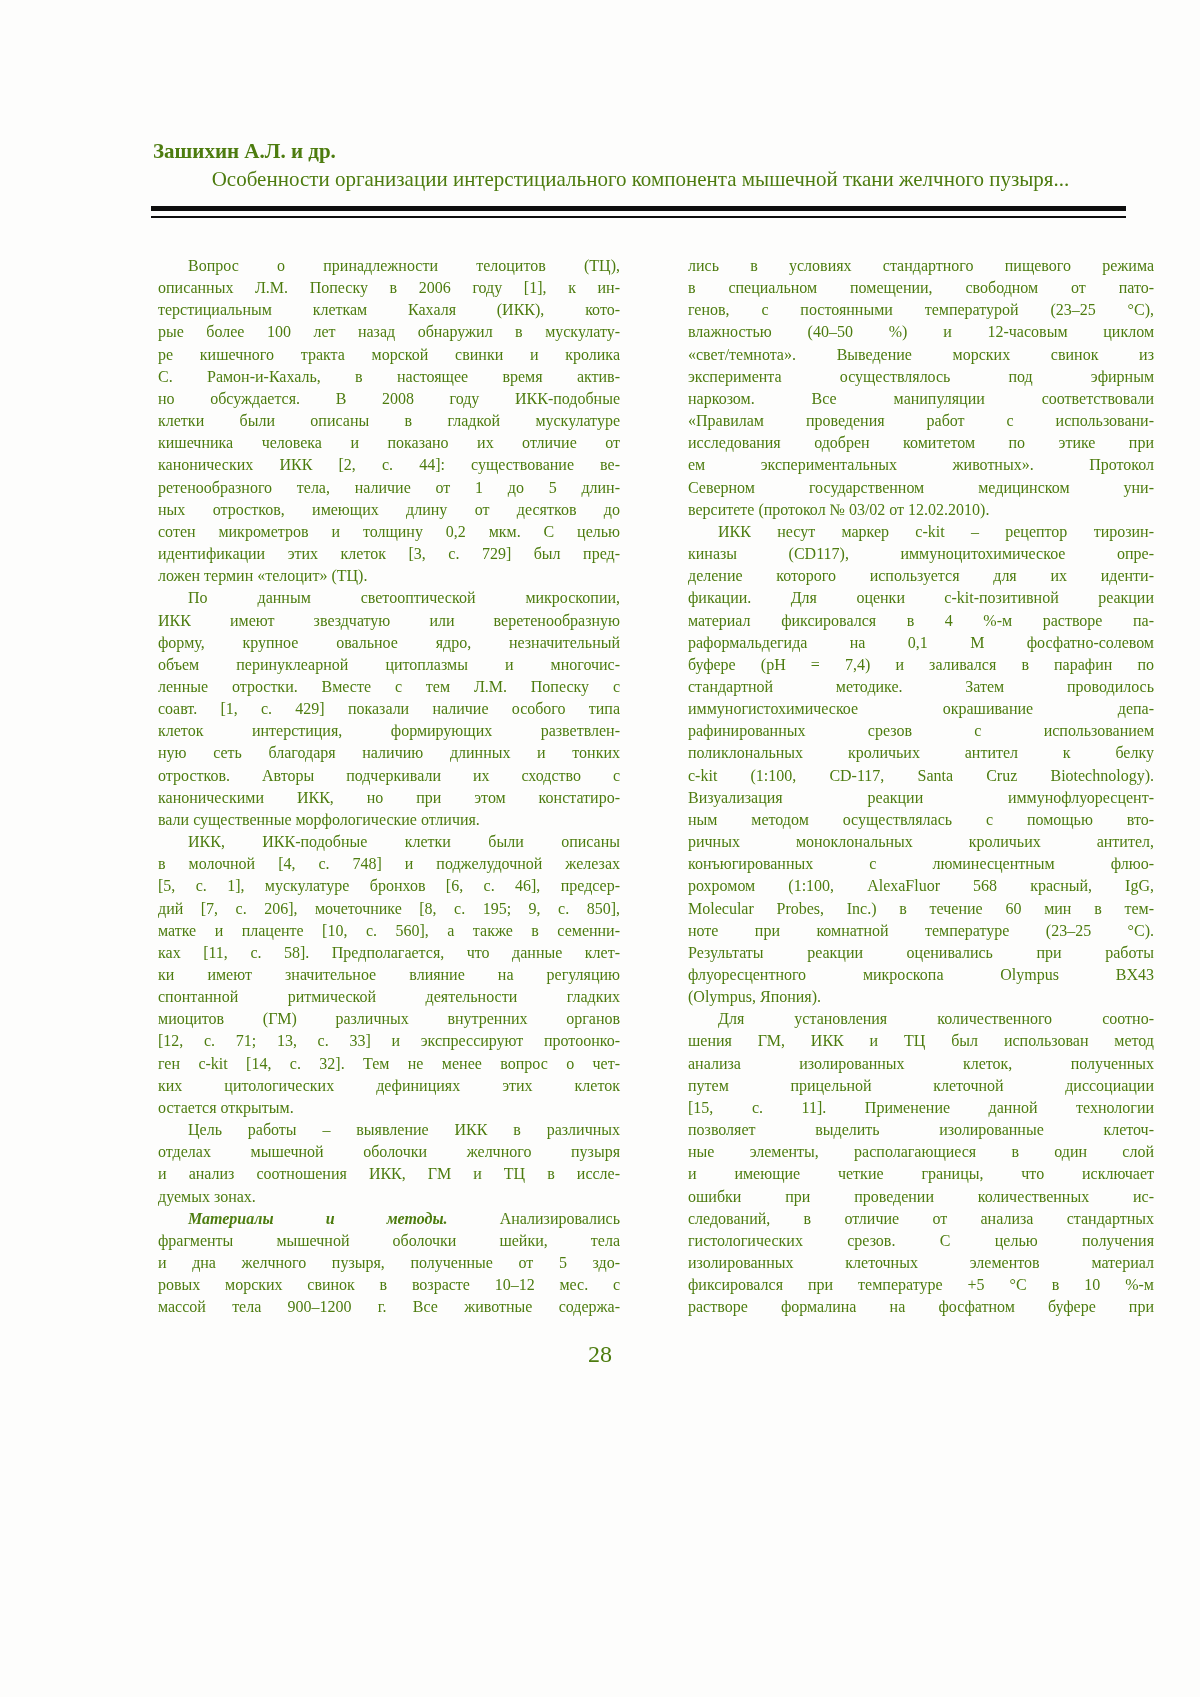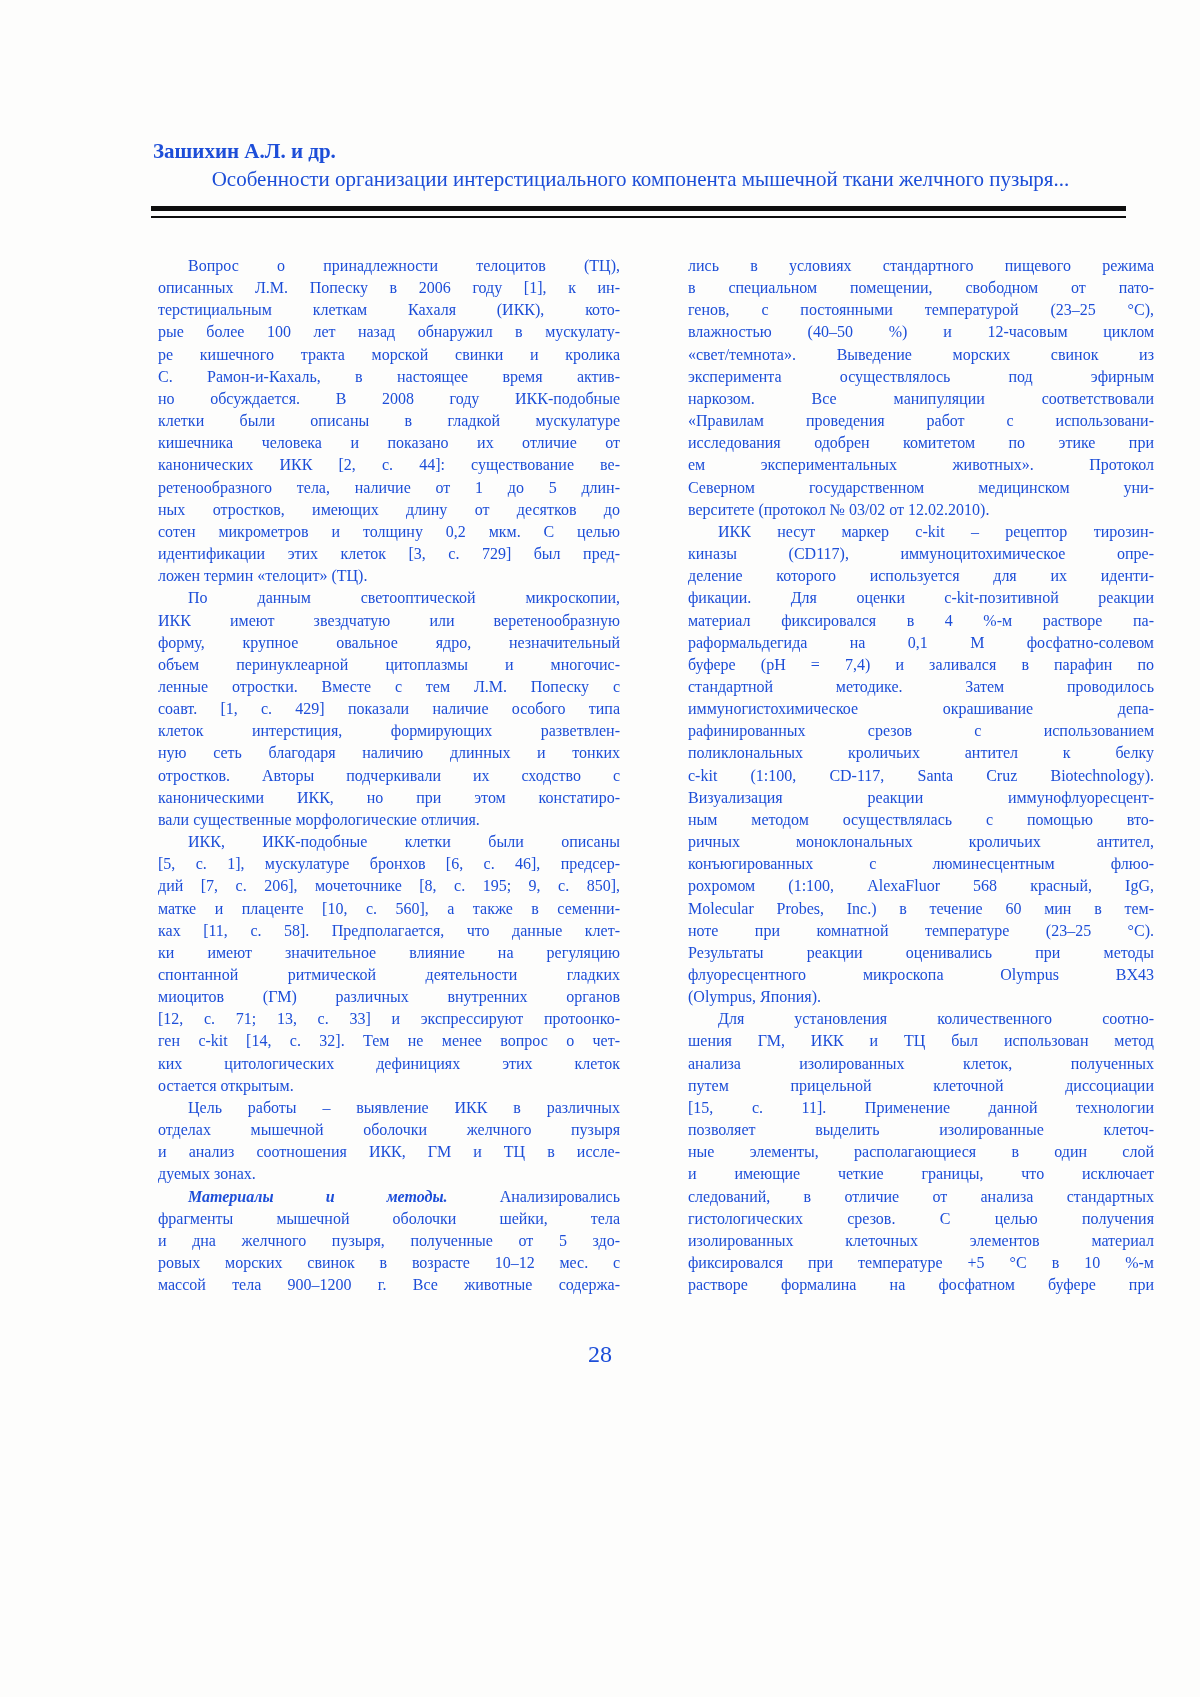--- a/index.html
+++ b/index.html
@@ -2,21 +2,21 @@
 <html lang="ru"><head>
 <meta charset="utf-8">
 <style>
   html,body { margin:0; padding:0; background:#e8e8e8; }
   .page {
     position:relative;
     width:1200px; height:1697px;
     margin:0 auto;
     background:#fdfdfc;
     font-family:"Liberation Serif","DejaVu Serif",serif;
-    color:#1d4ed8;
+    color:#4d7c0f;
     overflow:hidden;
   }
   .header { position:absolute; left:153px; top:138px; width:975px; }
   .authors { font-weight:bold; font-size:21px; line-height:27px; }
   .title   { font-size:21px; line-height:29px;text-align:center; }
   .rule-thick { position:absolute; left:151px; top:206px; width:975px; height:5px; background:#0e0e0e; }
   .rule-thin  { position:absolute; left:151px; top:216px; width:975px; height:2px; background:#0e0e0e; }
   .col {
     position:absolute; top:255px;
     font-size:16px; line-height:22.15px;
@@ -64,20 +64,21 @@
       <div class="line">форму, крупное овальное ядро, незначительный</div>
       <div class="line">объем перинуклеарной цитоплазмы и многочис-</div>
       <div class="line">ленные отростки. Вместе с тем Л.М. Попеску с</div>
       <div class="line">соавт. [1, с. 429] показали наличие особого типа</div>
       <div class="line">клеток интерстиция, формирующих разветвлен-</div>
       <div class="line">ную сеть благодаря наличию длинных и тонких</div>
       <div class="line">отростков. Авторы подчеркивали их сходство с</div>
       <div class="line">каноническими ИКК, но при этом констатиро-</div>
       <div class="line pend">вали существенные морфологические отличия.</div>
       <div class="line indent">ИКК, ИКК-подобные клетки были описаны</div>
+      <div class="line">в молочной [4, с. 748] и поджелудочной железах</div>
       <div class="line">[5, с. 1], мускулатуре бронхов [6, с. 46], предсер-</div>
       <div class="line">дий [7, с. 206], мочеточнике [8, с. 195; 9, с. 850],</div>
       <div class="line">матке и плаценте [10, с. 560], а также в семенни-</div>
       <div class="line">ках [11, с. 58]. Предполагается, что данные клет-</div>
       <div class="line">ки имеют значительное влияние на регуляцию</div>
       <div class="line">спонтанной ритмической деятельности гладких</div>
       <div class="line">миоцитов (ГМ) различных внутренних органов</div>
       <div class="line">[12, с. 71; 13, с. 33] и экспрессируют протоонко-</div>
       <div class="line">ген c-kit [14, с. 32]. Тем не менее вопрос о чет-</div>
       <div class="line">ких цитологических дефинициях этих клеток</div>
@@ -117,31 +118,32 @@
       <div class="line">рафинированных срезов с использованием</div>
       <div class="line">поликлональных кроличьих антител к белку</div>
       <div class="line">c-kit (1:100, CD-117, Santa Cruz Biotechnology).</div>
       <div class="line">Визуализация реакции иммунофлуоресцент-</div>
       <div class="line">ным методом осуществлялась с помощью вто-</div>
       <div class="line">ричных моноклональных кроличьих антител,</div>
       <div class="line">конъюгированных с люминесцентным флюо-</div>
       <div class="line">рохромом (1:100, AlexaFluor 568 красный, IgG,</div>
       <div class="line">Molecular Probes, Inc.) в течение 60 мин в тем-</div>
       <div class="line">ноте при комнатной температуре (23–25 °C).</div>
-      <div class="line">Результаты реакции оценивались при методы</div>
+      <div class="line">Результаты реакции оценивались при работы</div>
       <div class="line">флуоресцентного микроскопа Olympus BX43</div>
       <div class="line pend">(Olympus, Япония).</div>
       <div class="line indent">Для установления количественного соотно-</div>
       <div class="line">шения ГМ, ИКК и ТЦ был использован метод</div>
       <div class="line">анализа изолированных клеток, полученных</div>
       <div class="line">путем прицельной клеточной диссоциации</div>
       <div class="line">[15, с. 11]. Применение данной технологии</div>
       <div class="line">позволяет выделить изолированные клеточ-</div>
       <div class="line">ные элементы, располагающиеся в один слой</div>
       <div class="line">и имеющие четкие границы, что исключает</div>
+      <div class="line">ошибки при проведении количественных ис-</div>
       <div class="line">следований, в отличие от анализа стандартных</div>
       <div class="line">гистологических срезов. С целью получения</div>
       <div class="line">изолированных клеточных элементов материал</div>
       <div class="line">фиксировался при температуре +5 °C в 10 %-м</div>
       <div class="line">растворе формалина на фосфатном буфере при</div>
     </div>
 
   <div class="page-number">28</div>
 </div>
 

